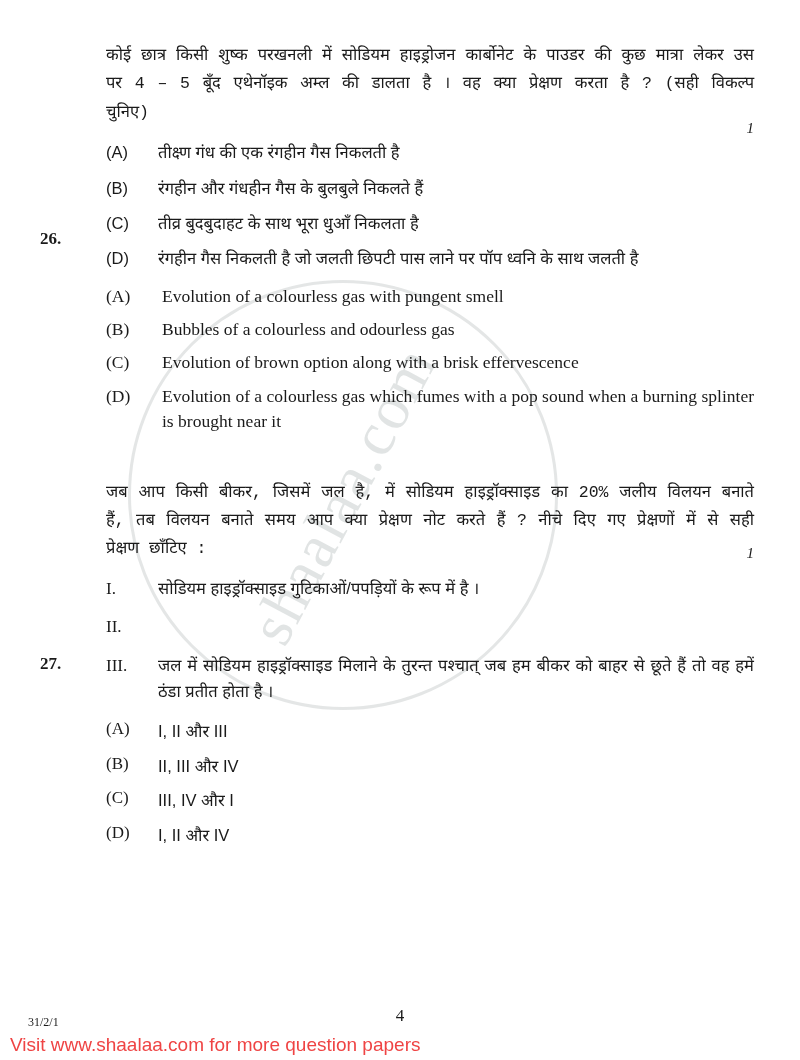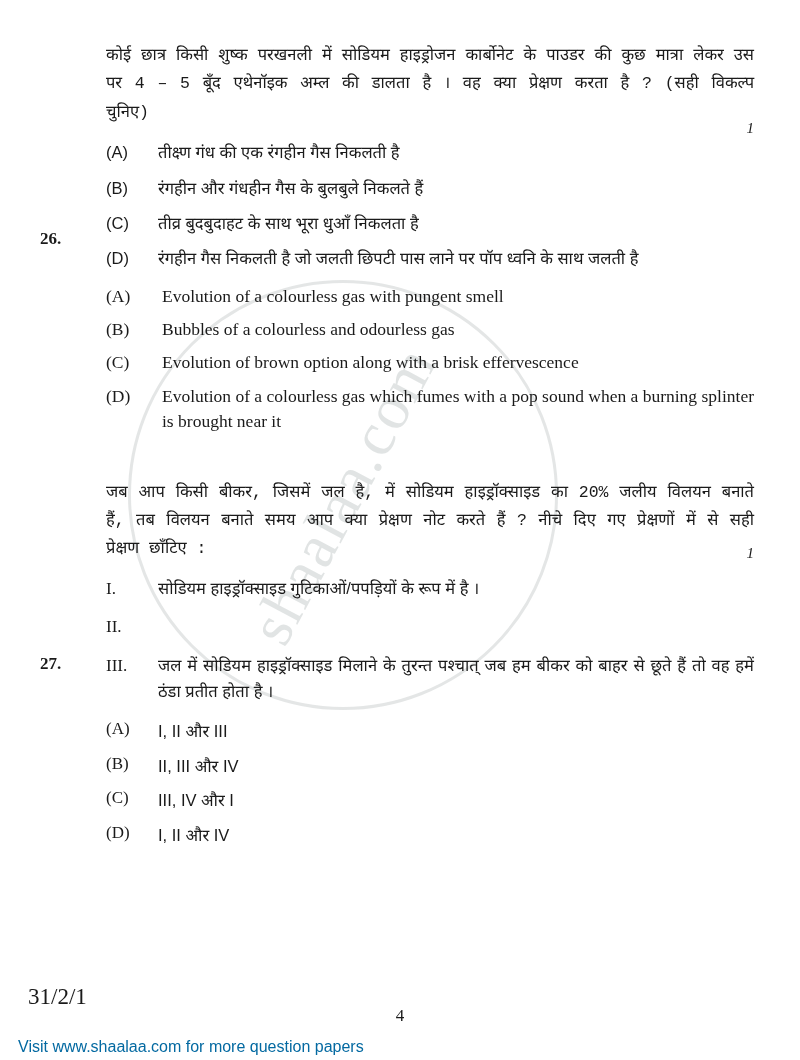--- a/index.html
+++ b/index.html
@@ -177,40 +177,40 @@
   .footer {
     position: absolute;
     left: 0;
     bottom: 0;
     width: 800px;
     height: 62px;
   }
   .paper-code {
     position: absolute;
     left: 28px;
-    bottom: 50px;
-    font-family: "Liberation Serif", serif;
-    font-size: 23px;
+    bottom: 30px;
+    font-family: "Liberation Serif", serif;
+    font-size: 12px;
   }
   .page-no {
     position: absolute;
     left: 0;
     width: 800px;
     text-align: center;
     bottom: 34px;
     font-family: "Liberation Serif", serif;
     font-size: 17px;
   }
   .promo {
     position: absolute;
-    left: 18px;
+    left: 10px;
     bottom: 4px;
     font-family: "Liberation Sans", sans-serif;
-    font-size: 16px;
-    color: #0369a1;
+    font-size: 19px;
+    color: #ef4444;
   }
 </style>
 </head>
 <body>
 
 <div class="page">
 
   <div class="watermark">
     <div class="watermark-ring"></div>
     <div class="watermark-text">shaalaa.com</div>

